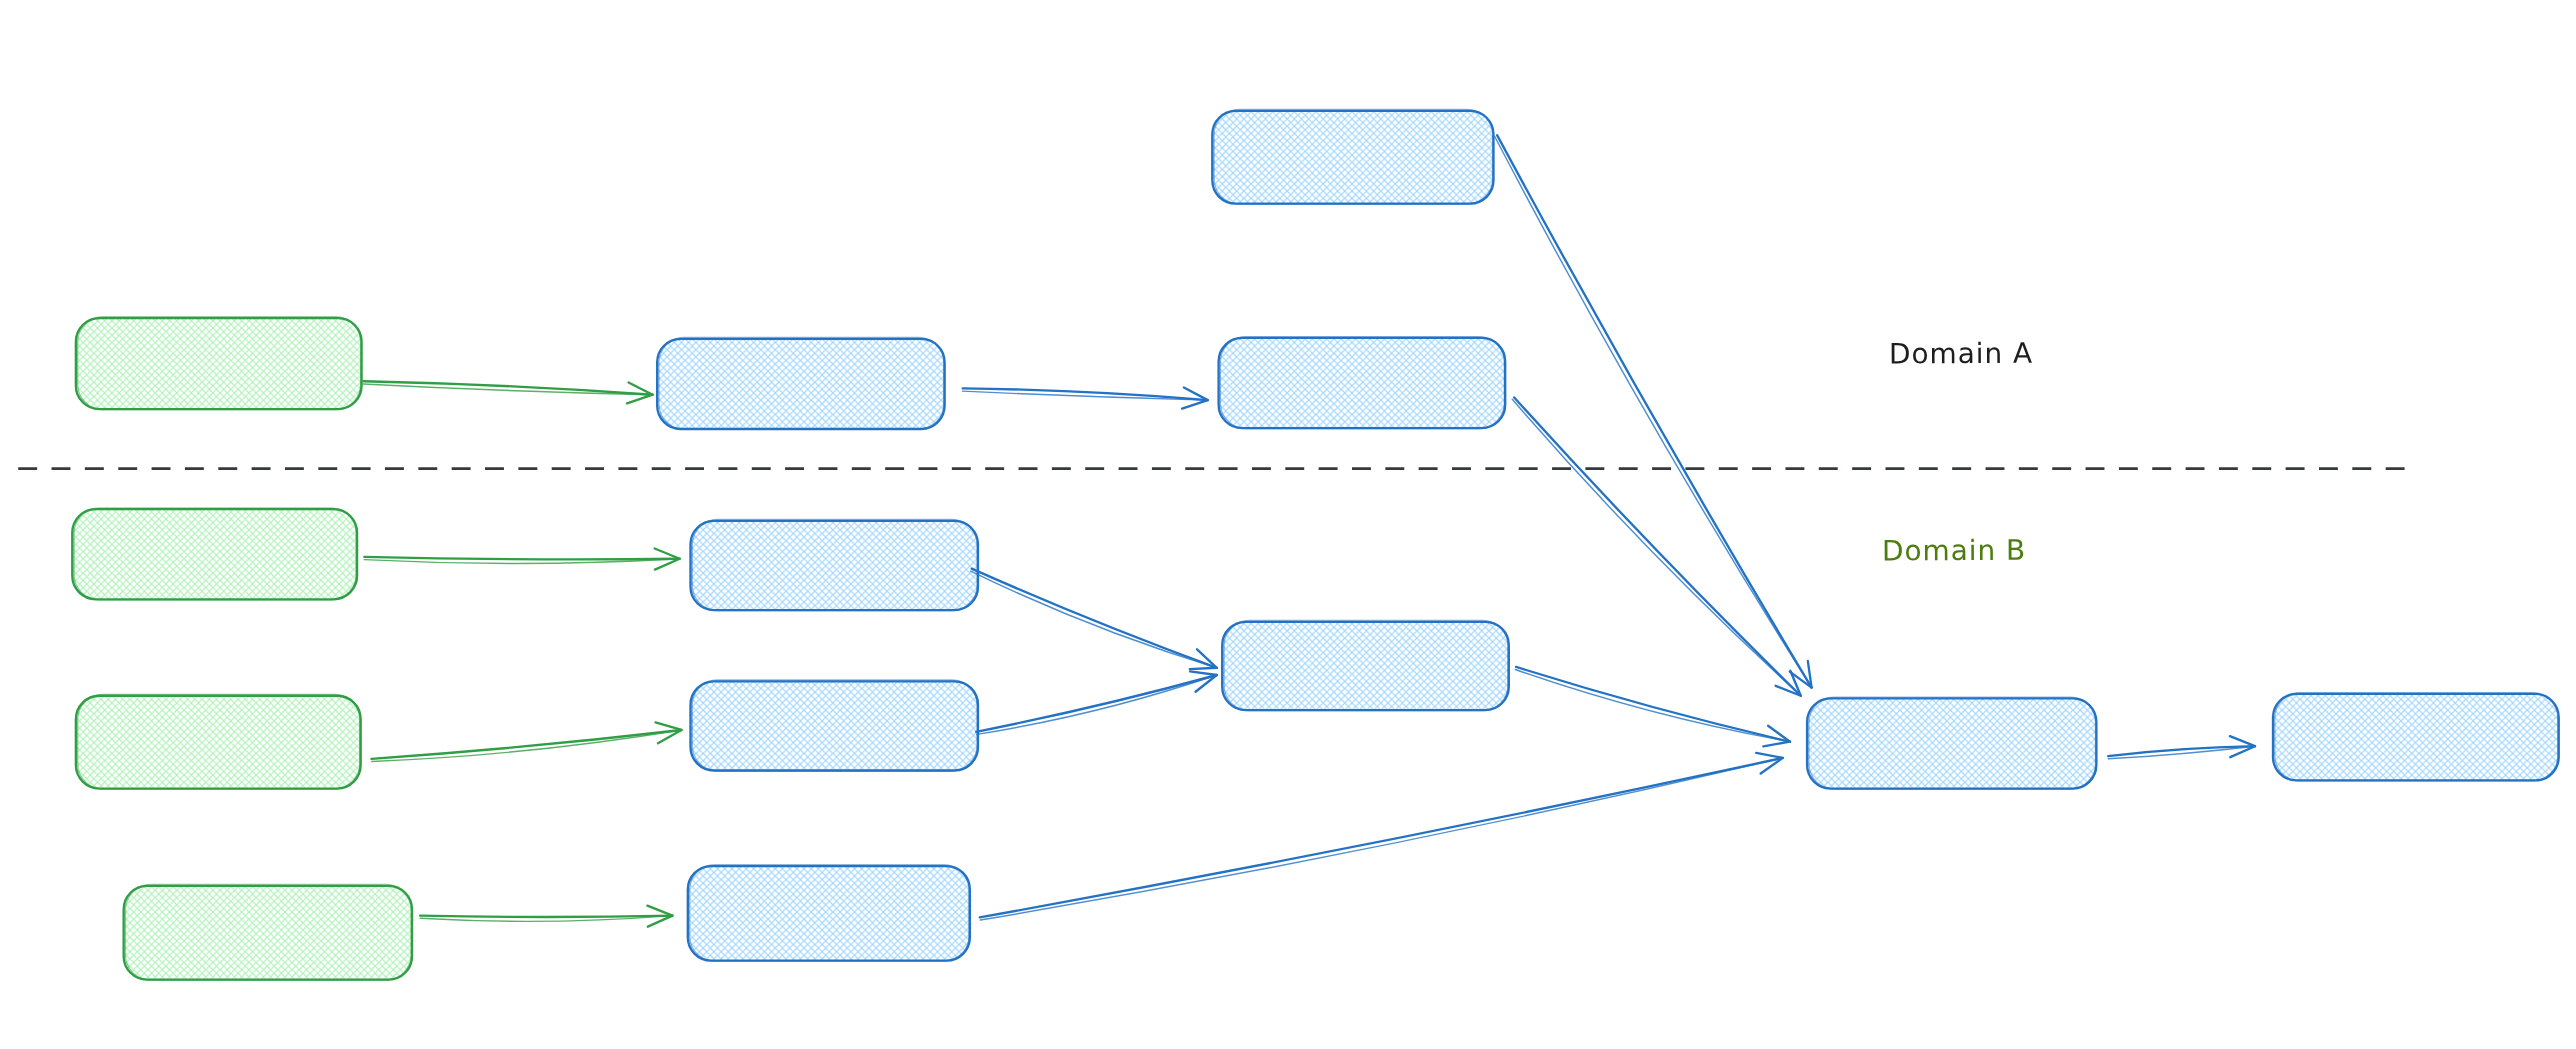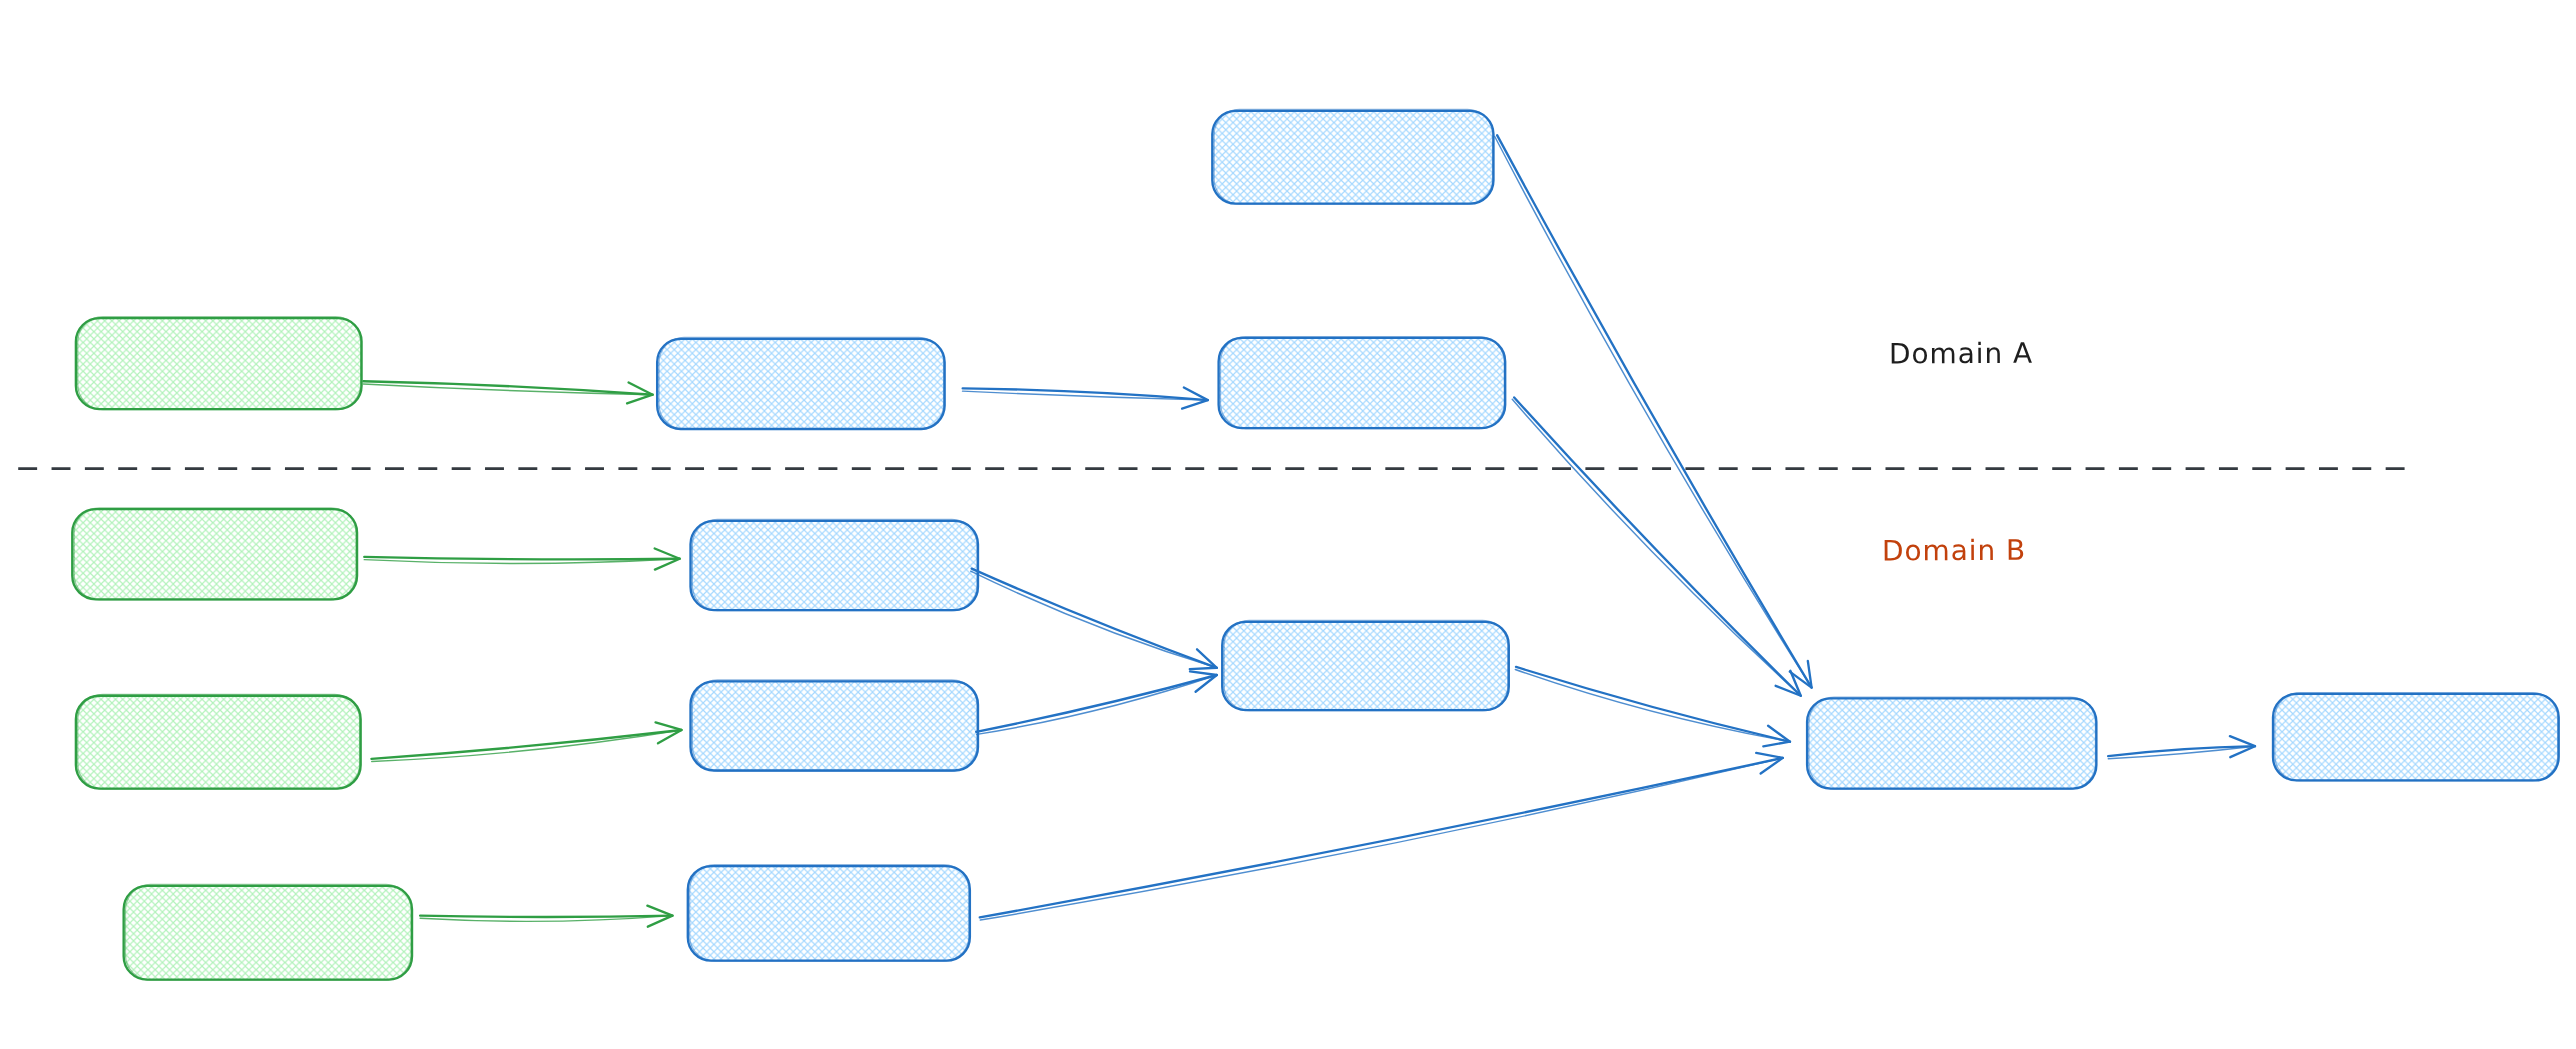--- a/index.html
+++ b/index.html
@@ -145,15 +145,15 @@
         <path d="M2339.2019945504867,841.9931919753958 Q2420.769326067316,837.490922633861 2502,828" stroke="#2372c4" stroke-width="1.6" fill="none" opacity="0.8" stroke-linecap="round"></path>
         <path d="M2502,828 L2474.588442903068,840.1904281106795 M2502,828 L2474.157306401046,816.8293056100006 " stroke="#2372c4" stroke-width="2.6" fill="none" stroke-linecap="round"></path>
       </g>
       <g>
         <path d="M466,1016 Q606,1019 746,1016" stroke="#2f9e44" stroke-width="2.6" fill="none" stroke-linecap="round"></path>
         <path d="M466,1019 Q606,1027 746,1016" stroke="#2f9e44" stroke-width="1.6" fill="none" opacity="0.8" stroke-linecap="round"></path>
         <path d="M746,1016 L718.6247949450948,1028.2718437164874 M746,1016 L718.1242291319038,1004.9121057675769 " stroke="#2f9e44" stroke-width="2.6" fill="none" stroke-linecap="round"></path>
       </g>
     </svg>
   <div class="domain-label" id="label-domain-a" style="left: 1889px; top: 337px; font-size: 28px; color: rgb(30, 30, 30);">Domain A</div>
-  <div class="domain-label" id="label-domain-b" style="left: 1882px; top: 534px; font-size: 28px; color: #c2410c;">Domain B</div>
+  <div class="domain-label" id="label-domain-b" style="left: 1882px; top: 534px; font-size: 28px; color: #4d7c0f;">Domain B</div>
 </div>
 
 
 </body></html>

